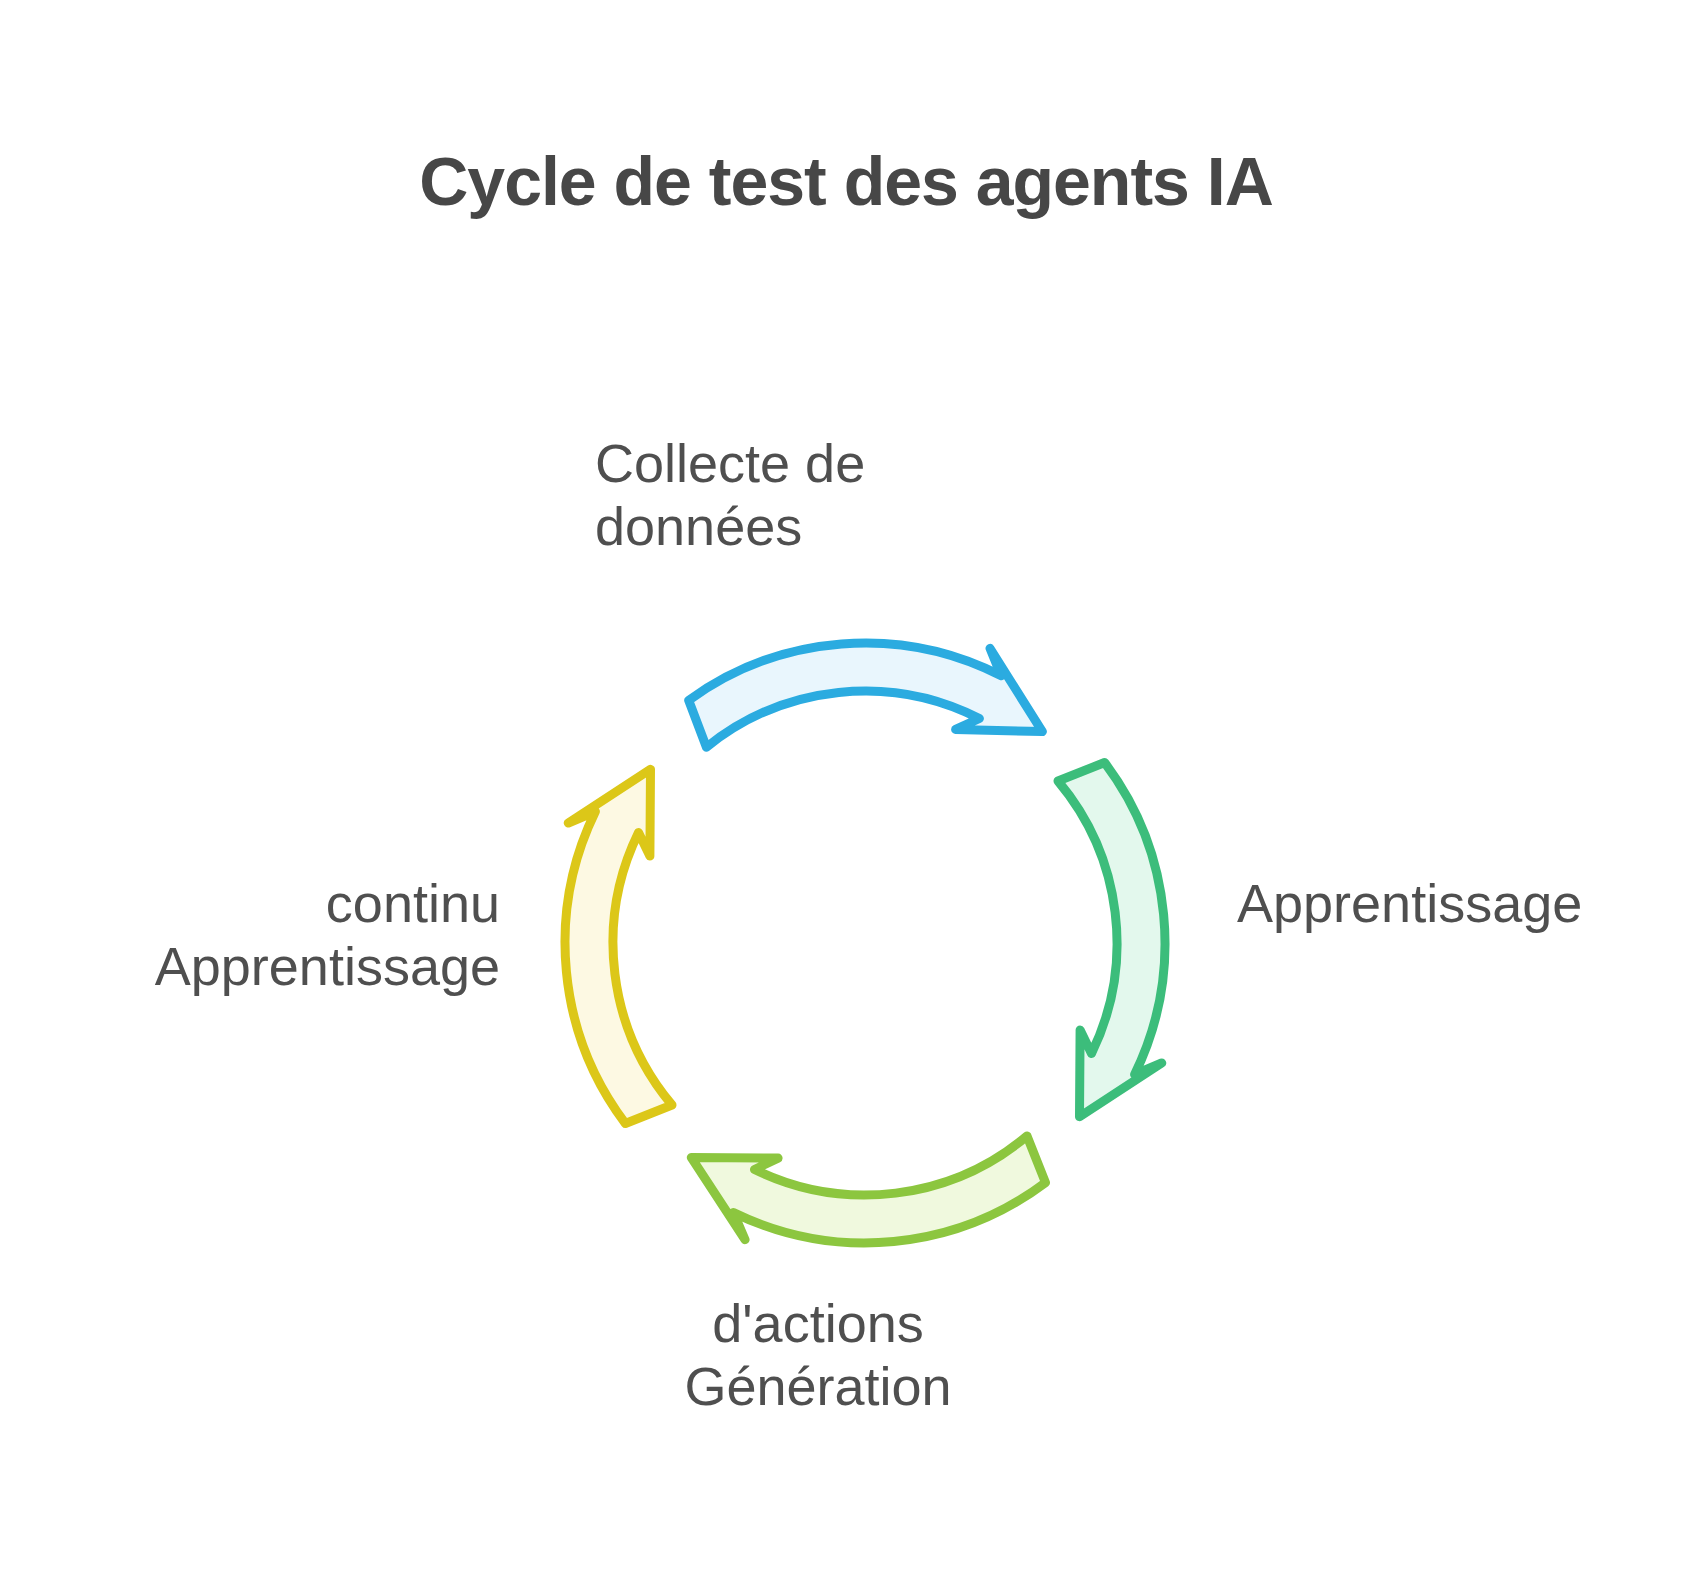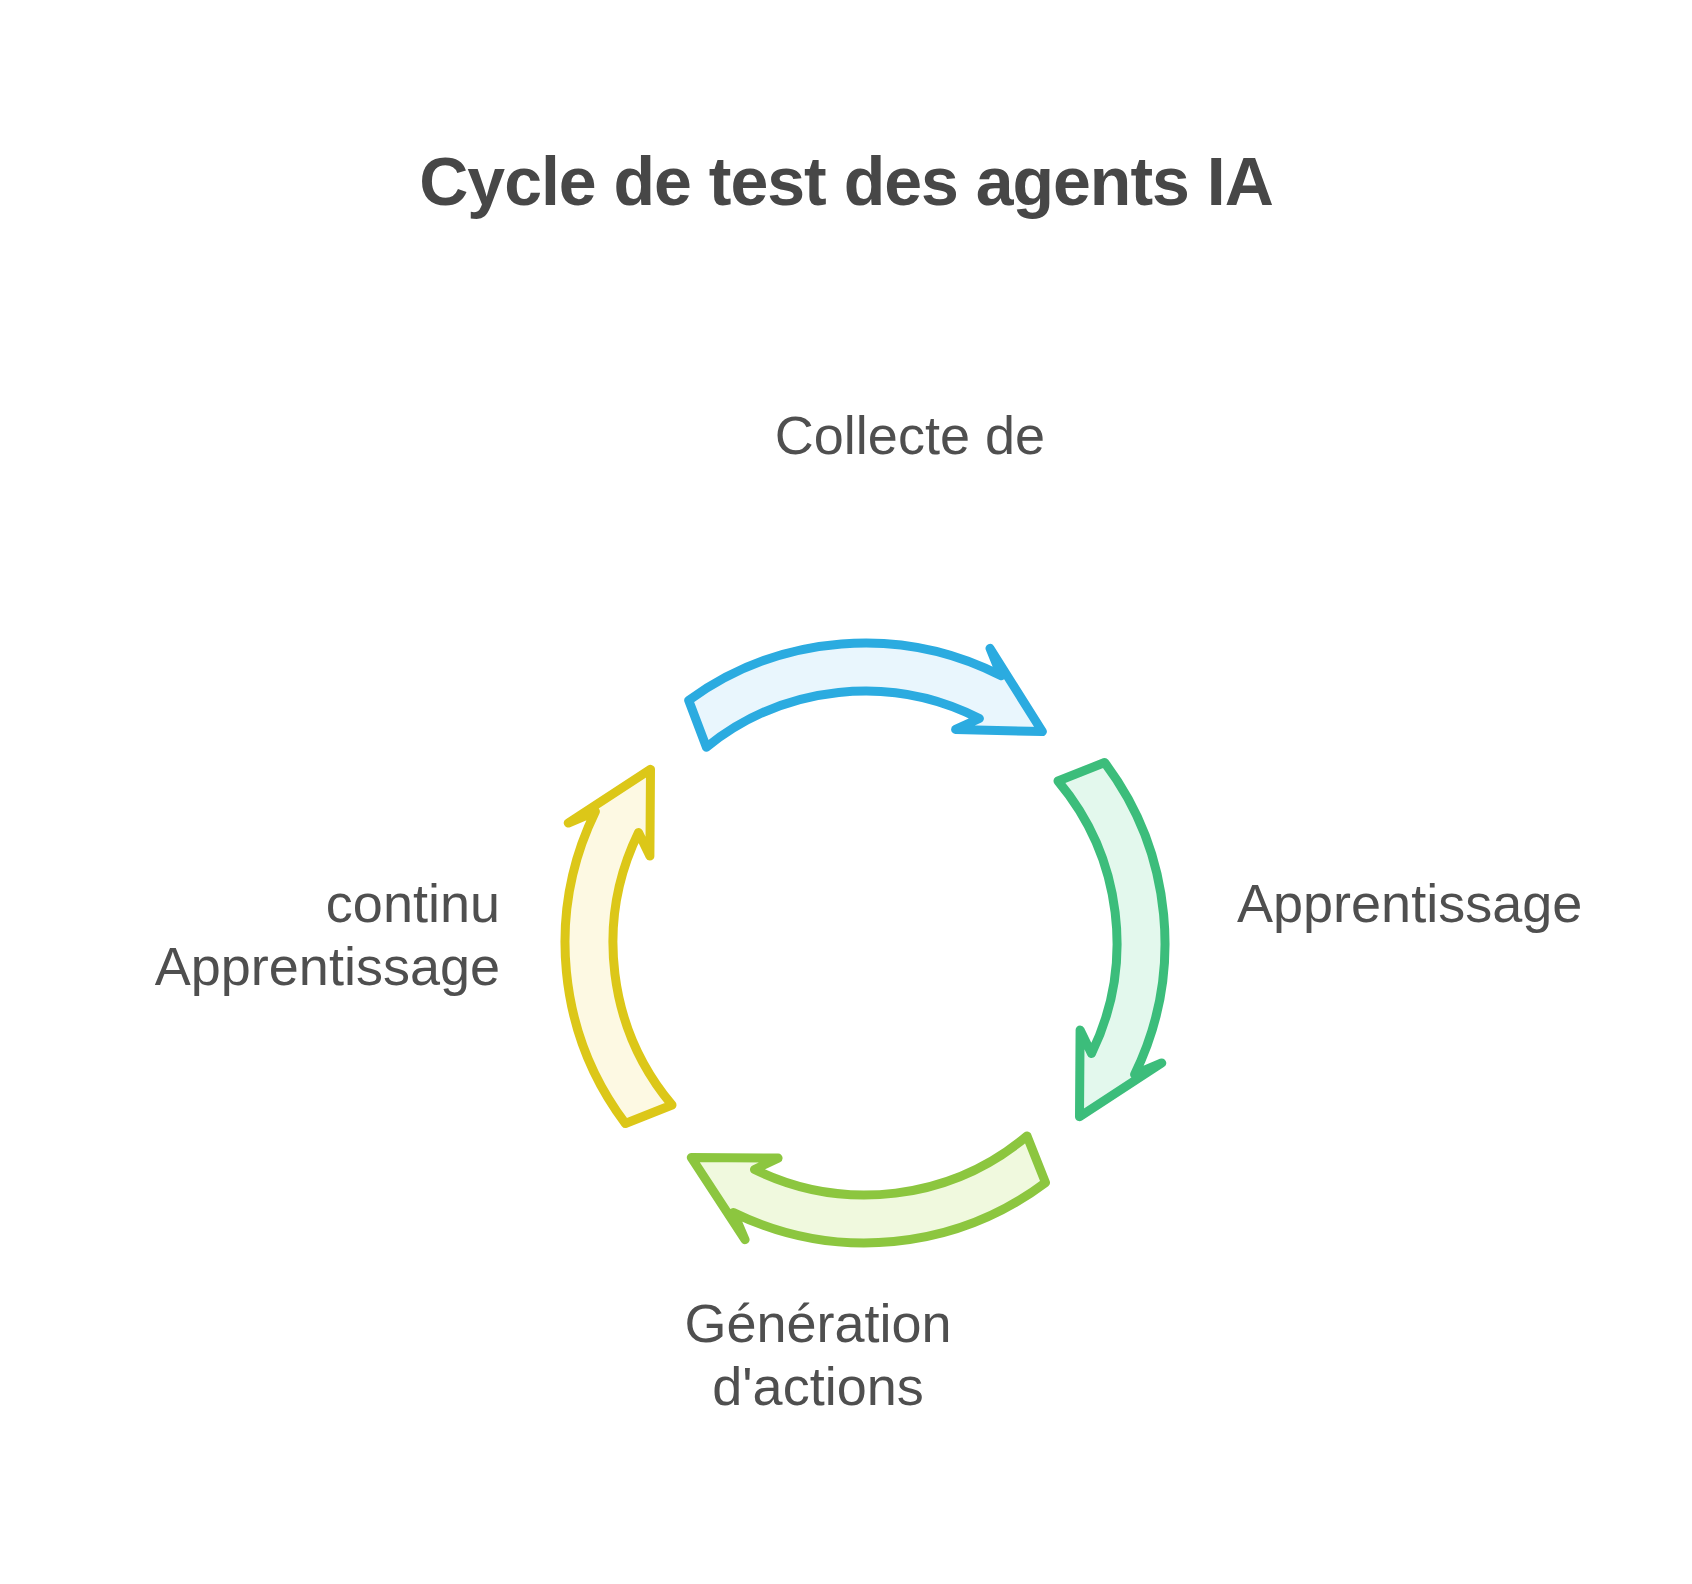--- a/index.html
+++ b/index.html
@@ -35,23 +35,23 @@
   }
   .step-label {
     position: absolute;
     font-size: 54px;
     line-height: 63px;
     color: #4F4F4F;
   }
   .step-label span { display: block; }
   .label-top {
     left: 595px;
-    top: 404px;
+    top: 432px;
     width: 450px;
-    text-align: right;
+    text-align: left;
   }
   .label-right {
     left: 1237px;
     top: 872px;
     width: 430px;
     text-align: left;
   }
   .label-bottom {
     left: 593px;
     top: 1292px;
@@ -74,29 +74,30 @@
 
   <svg class="cycle-svg" id="cycle-arrows" viewBox="0 0 1692 1584">
       <path d="M 688.7 700.3 A 300 300 0 0 1 1001.2 675.7 L 990.0 648.4 L 1042.4 731.6 L 955.6 729.4 L 979.4 718.5 A 252 252 0 0 0 706.4 747.2 Z" fill="#E9F6FD" stroke="#2BABE0" stroke-width="9" stroke-linejoin="round"></path>
       <path d="M 1104.6 762.5 A 300 300 0 0 1 1134.6 1074.5 L 1161.7 1062.9 L 1079.5 1116.7 L 1080.1 1029.9 L 1091.5 1053.5 A 252 252 0 0 0 1058.0 781.0 Z" fill="#E3F8ED" stroke="#3CBD7B" stroke-width="9" stroke-linejoin="round"></path>
       <path d="M 1045.5 1182.6 A 300 300 0 0 1 733.5 1212.6 L 745.1 1239.7 L 691.3 1157.5 L 778.1 1158.1 L 754.5 1169.5 A 252 252 0 0 0 1027.0 1136.0 Z" fill="#F0F9DE" stroke="#8CC63F" stroke-width="9" stroke-linejoin="round"></path>
       <path d="M 625.4 1123.5 A 300 300 0 0 1 595.4 811.5 L 568.3 823.1 L 650.5 769.3 L 649.9 856.1 L 638.5 832.5 A 252 252 0 0 0 672.0 1105.0 Z" fill="#FDF9E3" stroke="#DCC718" stroke-width="9" stroke-linejoin="round"></path>
     </svg>
 
   <div class="step-label label-top">
     <span>Collecte de</span>
+    <span>données</span>
   </div>
 
   <div class="step-label label-right">
     <span>Apprentissage</span>
   </div>
 
   <div class="step-label label-bottom">
+    <span>d'actions</span>
     <span>Génération</span>
-    <span>d'actions</span>
   </div>
 
   <div class="step-label label-left">
     <span>continu</span>
     <span>Apprentissage</span>
   </div>
 
 </div>
 
 </body></html>

